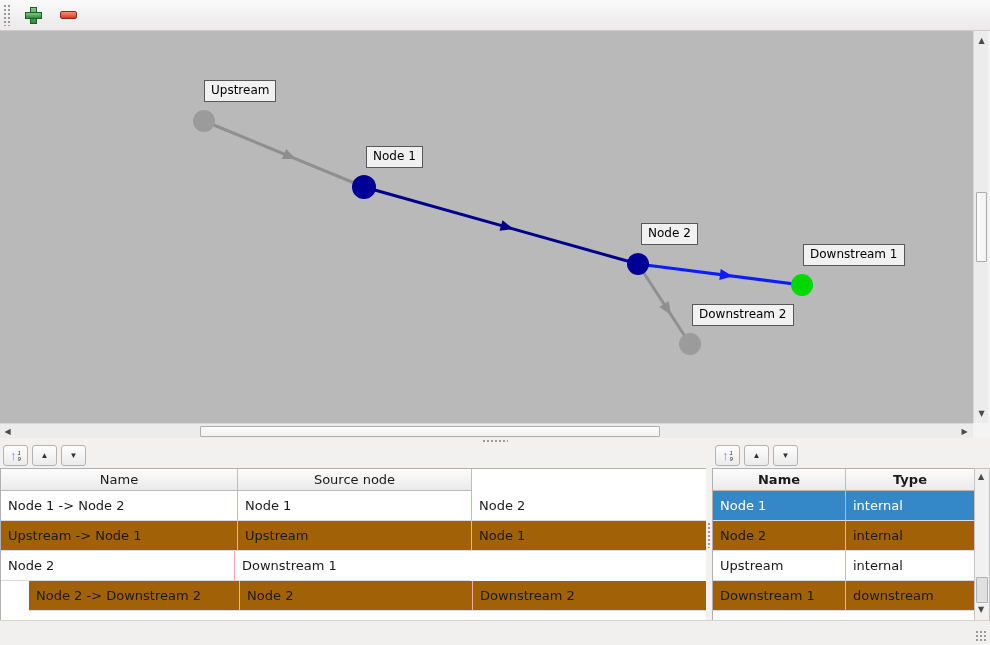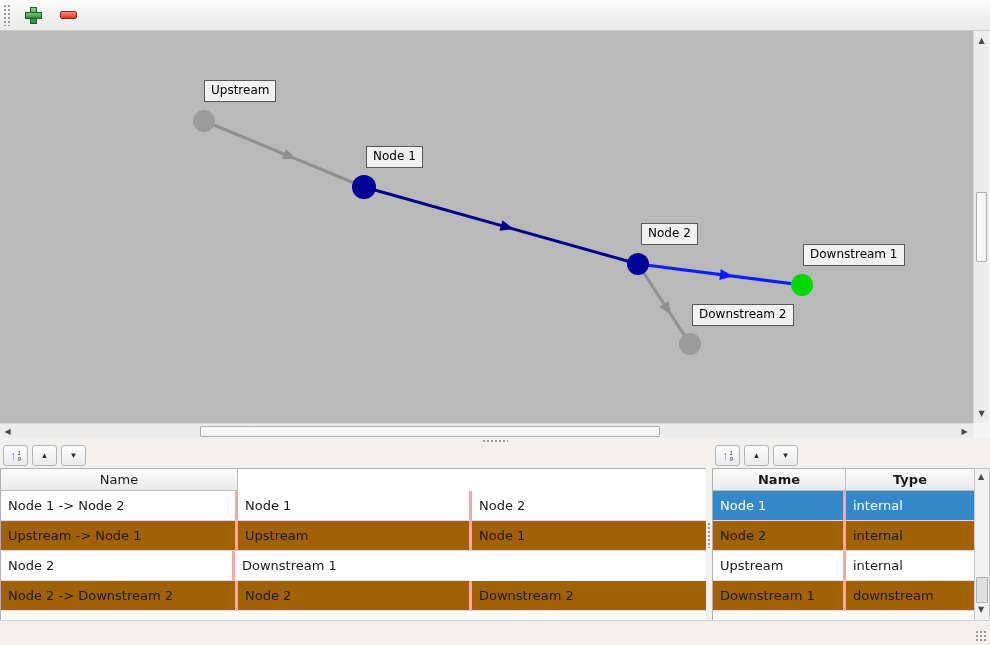--- a/index.html
+++ b/index.html
@@ -59,21 +59,21 @@
     background:linear-gradient(#fdfdfd,#ebebeb);display:flex;align-items:center;justify-content:center;
     font-size:8px;color:#2e2e2e;cursor:pointer;padding:0;}
   .sbtn:first-child{margin-left:3px;}
   .sort-icon{display:flex;align-items:center;line-height:1;}
   .sort-arrow{font-size:13px;font-weight:bold;color:#7b7bd0;}
   .sort-digits{display:flex;flex-direction:column;font-size:6px;color:#333;margin-left:1px;}
 
   
   .gtable{position:absolute;left:0;top:24px;border:1px solid #b0b0b0;background:#fff;overflow:hidden;}
   .trow{display:flex;}
-  .tcell{box-sizing:border-box;border-right:3px solid #fca5a5;padding:0 7px;display:flex;align-items:center;
+  .tcell{box-sizing:border-box;border-right:1px solid #fca5a5;padding:0 7px;display:flex;align-items:center;
     overflow:hidden;white-space:nowrap;height:30px;border-bottom:1px solid #dcdcdc;}
   .tcell:last-child{border-right:none;}
   .thead .tcell{height:22px;justify-content:center;background:linear-gradient(#fcfcfc,#eaeaea);
     border-bottom:1px solid #b9b9b9;border-right:1px solid #bdbdbd;}
   .thead.bold .tcell{font-weight:bold;}
   .trow.alt .tcell{background:#a16207;}
   .trow.selected .tcell{background:#3488c8;color:#fff;}
   .stub{height:10px;background:#fff;}
 
   .rt-scroll{position:absolute;left:262px;top:24px;width:14px;height:152px;background:#f1f1f1;border:1px solid #c4c4c4;}
@@ -152,37 +152,38 @@
     <button class="sbtn">
         <span>▲</span>
       </button>
     <button class="sbtn">
         <span>▼</span>
       </button>
   </div>
   <div class="gtable" id="edges-table" style="width:706px;height:152px;">
       <div class="trow thead">
         <div class="tcell" style="width: 237px;">Name</div>
+        <div class="tcell" style="width: 234px;">Source node</div>
       </div>
       <div class="trow">
         <div class="tcell" style="width: 237px;">Node 1 -&gt; Node 2</div>
         <div class="tcell" style="width: 234px;">Node 1</div>
         <div class="tcell" style="width: 235px;">Node 2</div>
       </div>
       <div class="trow alt">
         <div class="tcell" style="width: 237px;">Upstream -&gt; Node 1</div>
         <div class="tcell" style="width: 234px;">Upstream</div>
         <div class="tcell" style="width: 235px;">Node 1</div>
       </div>
       <div class="trow">
         <div class="tcell" style="width: 234px;">Node 2</div>
         <div class="tcell" style="width: 235px;">Downstream 1</div>
       </div>
       <div class="trow alt">
-        <div class="tcell" style="width: 237px;">Node 2 -&gt; Downstream 2</div>
+        <div class="tcell" style="width: 212px; margin-left: 28px;">Node 2 -&gt; Downstream 2</div>
         <div class="tcell" style="width: 234px;">Node 2</div>
         <div class="tcell" style="width: 235px;">Downstream 2</div>
       </div>
       <div class="stub"></div>
     </div>
 </div>
 
 <div class="abs split-v">
     <div class="dots"></div>
   </div>

